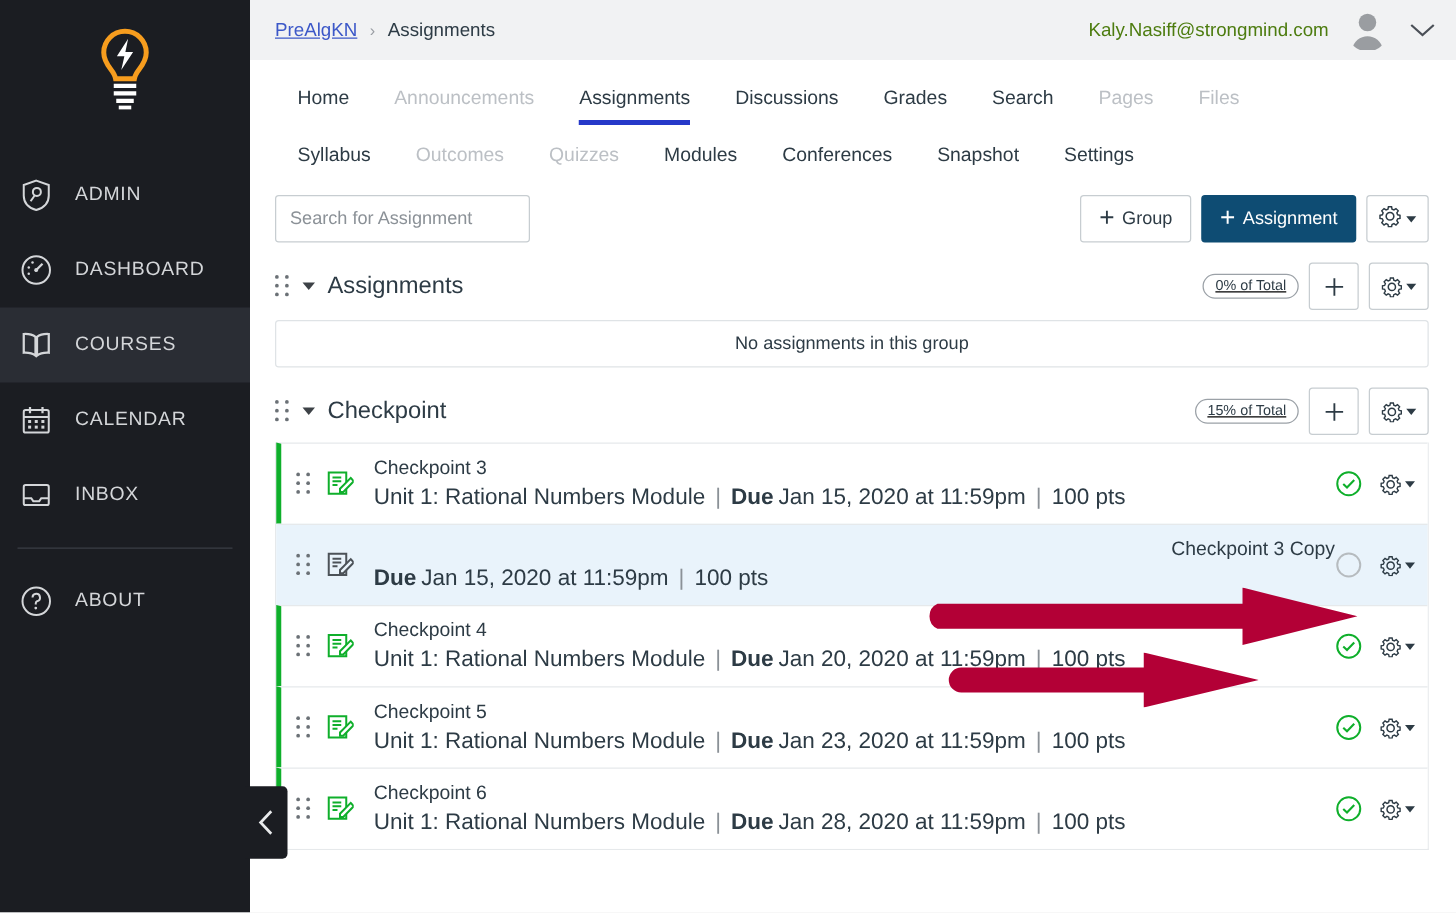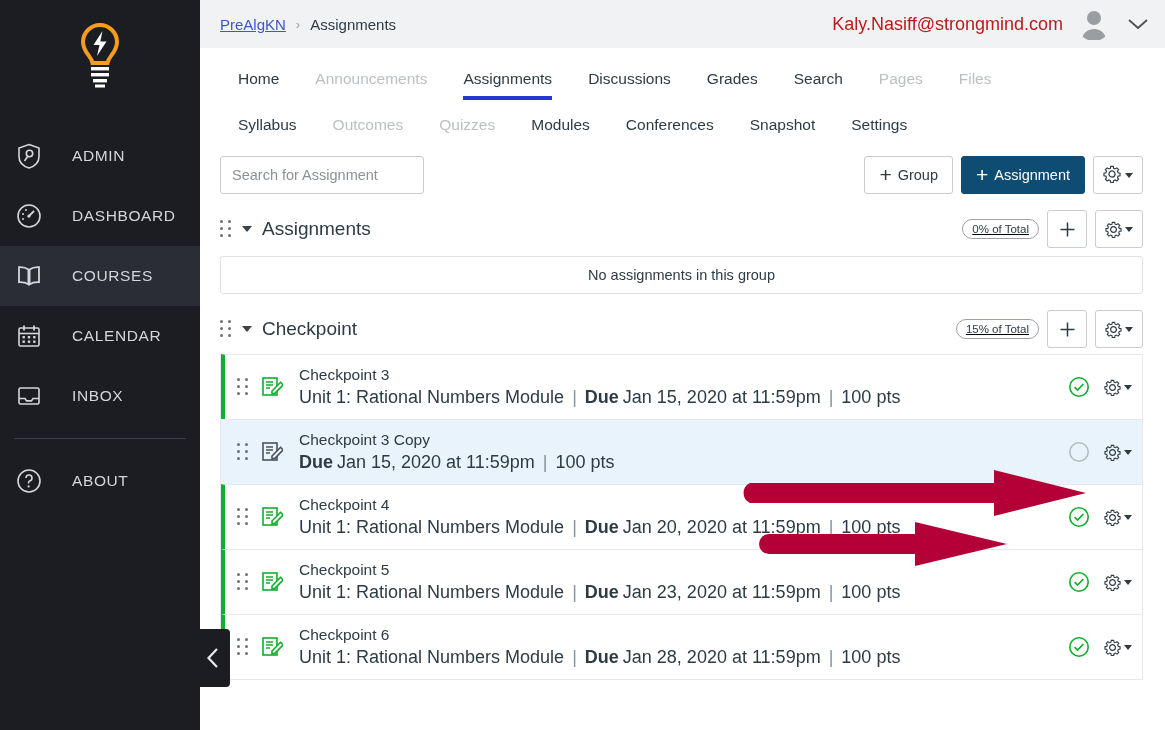--- a/index.html
+++ b/index.html
@@ -15,21 +15,21 @@
   .globalnav {
     width: 200px; height: 730px; background: #1b1d22;
     display: flex; flex-direction: column; align-items: stretch;
     flex: 0 0 200px; position: relative; z-index: 5;
   }
   .logo-wrap { height: 112px; display:flex; align-items:center; justify-content:center; }
   .bulb { position: relative; width: 44px; height: 68px; }
   .bulb svg { display:block; }
   .gnav-items { margin-top: 14px; }
   .gnav-item {
-    display: flex; align-items: center; gap: 28px;
+    display: flex; align-items: center; gap: 16px;
     height: 60px; padding-left: 14px; color: #d4d6d9;
     letter-spacing: .6px; font-size: 15.5px; cursor: pointer;
   }
   .gnav-item.active { background: #2a2d34; }
   .gnav-icon { width: 30px; height: 30px; flex: 0 0 30px; display:flex; align-items:center; justify-content:center;}
   .gnav-icon svg { display:block; }
   .gnav-sep { height: 1px; background: #3b3e45; margin: 12px 14px 12px 14px; }
 
   .collapse-btn {
     position: absolute; left: 196px; bottom: 43px;
@@ -44,21 +44,21 @@
 
   .topbar {
     height: 48px; display:flex; align-items:center; justify-content:space-between;
     padding: 0 14px 0 20px; background: #f1f2f3;
   }
   .crumbs { display:flex; align-items:center; gap: 10px; font-size: 15px; }
   .crumb-link { color: #3c58c8; cursor: pointer; text-decoration: underline; }
   .crumb-sep { color: #9a9ea4; font-size: 13px; }
   .crumb-current { color: #2d3b45; }
   .user-area { display:flex; align-items:center; gap: 14px; }
-  .user-email { font-size: 18px; color: #b91c1c; }
+  .user-email { font-size: 15px; color: #4d7c0f; }
   .avatar { width: 34px; height: 34px; border-radius: 50%; overflow:hidden; background: transparent; }
   .chev { width: 26px; height: 26px; display:flex; align-items:center; justify-content:center; cursor:pointer;}
 
   .white-panel {
     position: absolute; left: 0; top: 48px; right: 0; bottom: 0;
     background: #ffffff;
   }
 
   .tabs-row {
     padding-left: 20px; display: flex; align-items: flex-end; gap: 0;
@@ -123,21 +123,21 @@
     font-size: 14.5px; color: #2d3b45; background:#fff;
   }
 
   
   .rows { margin: 6px 22px 0 20px; border: 1px solid #e6e9eb; border-top: none; }
   .arow {
     display:flex; align-items:center; height: 65px; border-top: 1px solid #e6e9eb;
     border-left: 4px solid #0faf2b; background: #fff; position: relative;
     padding-left: 12px;
   }
-  .arow.selected { background: #e9f3fb; border-left-color: transparent; }
+  .arow.selected { background: #e9f3fb; border-left-color: transparent; text-align: right; }
   .arow .dots { margin-right: 12px; }
   .arow .type-icon { width: 22px; height: 22px; margin-right: 16px; flex: 0 0 22px; }
   .arow .type-icon svg { display:block; }
   .arow-main { flex: 1 1 auto; min-width: 0; }
   .arow-title { font-size: 15.5px; color: #2d3b45; margin-bottom: 3px; }
   .arow-sub { font-size: 18px; color: #2d3b45; display:flex; align-items:center; gap: 0; flex-wrap: nowrap;}
   .arow-sub .sep { color: #8b9197; padding: 0 8px; }
   .arow-sub b { font-weight: bold; }
   .arow-right { display:flex; align-items:center; gap: 14px; padding-right: 10px; }
   .pub-icon { width: 22px; height: 22px; }

